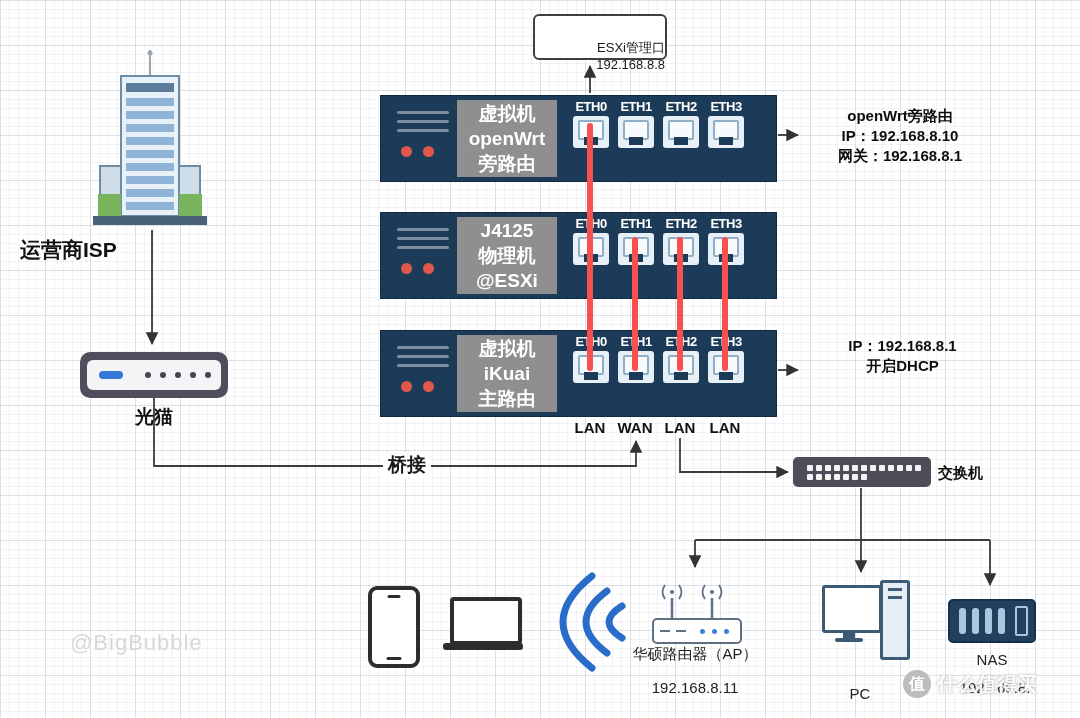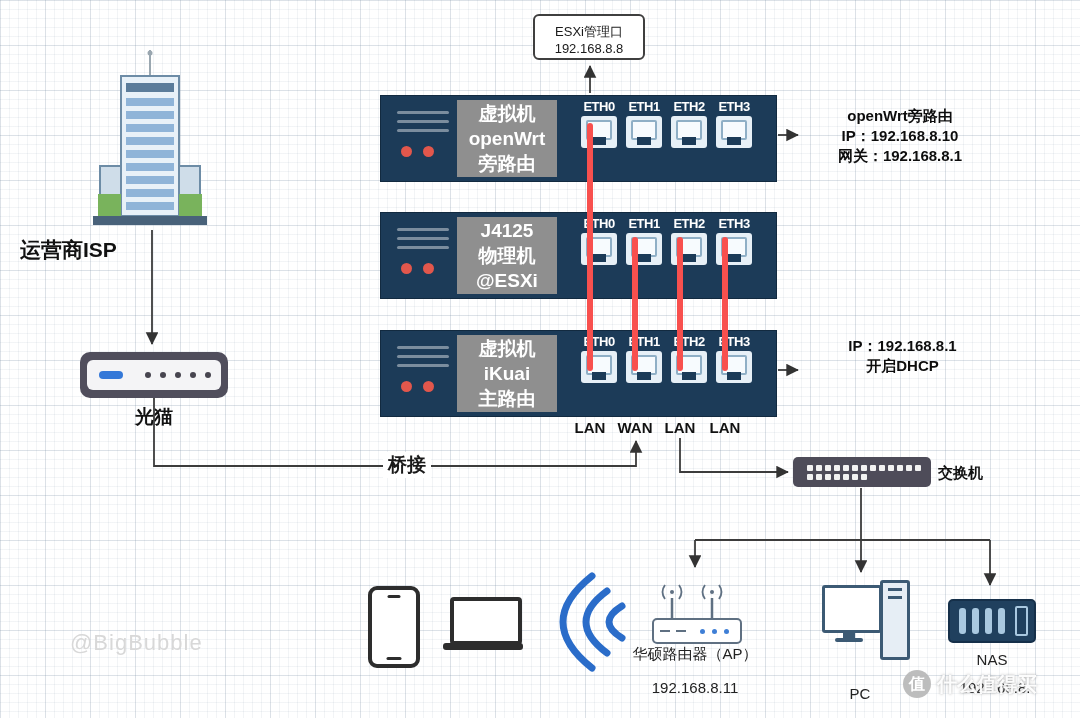--- a/index.html
+++ b/index.html
@@ -19,33 +19,33 @@
   .router{position:absolute;left:380px;width:395px;height:85px;background:#1c3b58;
           border:1px solid #122a40;border-radius:0;z-index:1;}
   .r1{top:95px}.r2{top:212px}.r3{top:330px}
   .vents{position:absolute;left:16px;top:15px;width:52px;}
   .vent{height:3px;background:rgba(255,255,255,0.42);margin-bottom:6px;border-radius:2px;}
   .rdots{position:absolute;left:20px;top:50px;display:flex;gap:11px;}
   .rdot{width:11px;height:11px;border-radius:50%;background:#e2574c;}
   .namebox{position:absolute;left:76px;top:4px;width:100px;height:77px;background:#8f8f8f;
            color:#fff;font-weight:bold;font-size:19px;line-height:25px;text-align:center;
            display:flex;flex-direction:column;justify-content:center;}
-  .pg{position:absolute;top:3px;width:44px;text-align:center;margin-left:8px;}
+  .pg{position:absolute;top:3px;width:44px;text-align:center;}
   .pgA{left:188px}.pgB{left:233px}.pgC{left:278px}.pgD{left:323px}
   .plabel{color:#fff;font-weight:bold;font-size:13px;letter-spacing:-0.5px;}
   .jack{width:36px;height:32px;margin:2px auto 0;background:#e7f0f7;border-radius:3px;position:relative;}
   .jack::before{content:"";position:absolute;left:5px;right:5px;top:4px;bottom:8px;
                 border:2px solid #8fafc6;border-radius:2px;background:#f7fbfe;}
   .jack::after{content:"";position:absolute;left:50%;transform:translateX(-50%);
                bottom:3px;width:14px;height:8px;background:#1c3b58;}
   .role{position:absolute;top:419px;width:44px;text-align:center;font-weight:bold;font-size:15px;color:#111;}
   
-  .esxi{position:absolute;left:533px;top:14px;width:112px;height:46px;background:#fff;
-        border:2px solid #3f3f3f;border-radius:6px;text-align:center;font-size:13px;
-        padding-top:7px;box-sizing:border-box;line-height:17px;z-index:2;}
+  .esxi{position:absolute;left:533px;top:14px;width:134px;height:46px;background:#fff;
+        border:2px solid #3f3f3f;border-radius:6px;text-align:right;font-size:13px;
+        padding-top:23px;box-sizing:border-box;line-height:17px;z-index:2;}
   
   .ann{position:absolute;text-align:center;font-weight:bold;font-size:15px;line-height:20px;color:#0d0d0d;}
   
   .modem{position:absolute;left:80px;top:352px;width:148px;height:46px;background:#504e5c;
          border-radius:10px;z-index:1;}
   .modem-face{position:absolute;left:7px;right:7px;top:8px;bottom:8px;background:#f4f4f6;
               border-radius:6px;display:flex;align-items:center;}
   .modem-led{width:24px;height:8px;background:#3478d8;border-radius:4px;margin-left:12px;}
   .modem-dots{display:flex;gap:9px;margin-left:22px;}
   .mdot{width:6px;height:6px;border-radius:50%;background:#47454f;}

